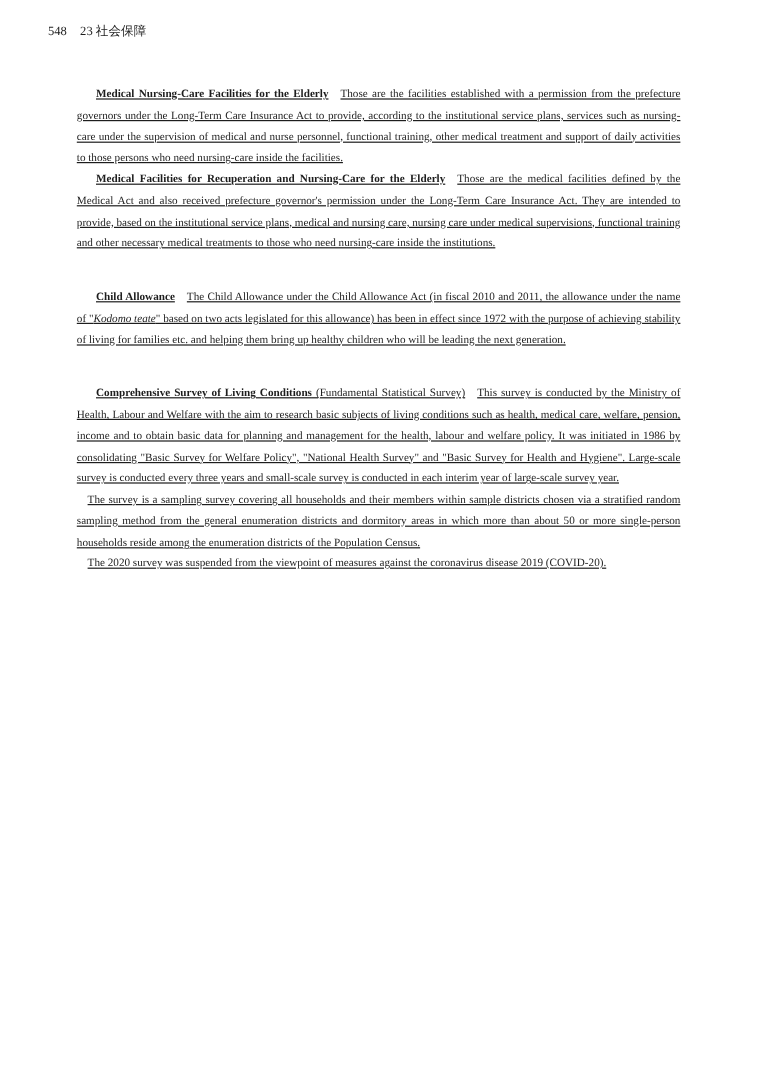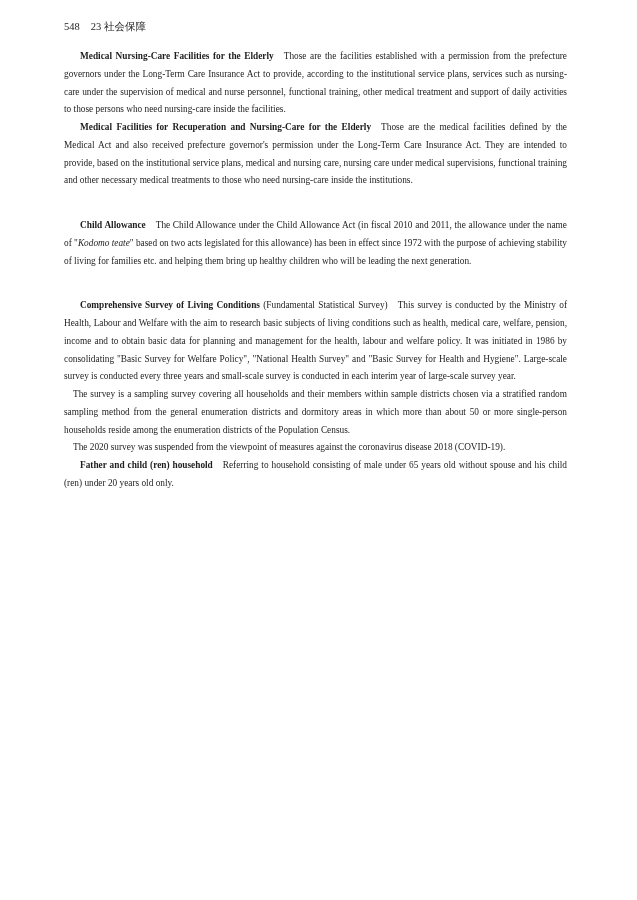--- a/index.html
+++ b/index.html
@@ -15,33 +15,33 @@
     color: #1d1d1d;
     overflow: hidden;
   }
   .page-header {
     position: absolute;
     left: 40px;
     top: 20px;
     font-size: 10.5px;
     line-height: 13px;
     white-space: nowrap;
-    margin-left: 24px;
   }
   .page-header .chapter {
     margin-left: 11px;
   }
   .content {
     position: absolute;
     left: 64px;
-    top: 48px;
+    top: 71px;
     width: 503px;
     font-size: 9.3px;
     line-height: 17.75px;
     text-align: justify;
+    text-decoration: underline;
   }
   .content section + section {
     margin-top: 27px;
   }
   .content p {
     margin: 0;
     padding: 0;
   }
   p.entry {
     text-indent: 16px;
@@ -75,17 +75,16 @@
     <p class="entry"><span class="term">Medical Facilities for Recuperation and Nursing-Care for the Elderly</span><span class="def">Those are the medical facilities defined by the Medical Act and also received prefecture governor's permission under the Long-Term Care Insurance Act. They are intended to provide, based on the institutional service plans, medical and nursing care, nursing care under medical supervisions, functional training and other necessary medical treatments to those who need nursing-care inside the institutions.</span></p>
   </section>
 
   <section>
     <p class="entry"><span class="term">Child Allowance</span><span class="def"><span>The Child Allowance under the Child Allowance Act (in fiscal 2010 and 2011, the allowance under the name of "</span><span class="italic-run">Kodomo teate</span><span>" based on two acts legislated for this allowance) has been in effect since 1972 with the purpose of achieving stability of living for families etc. and helping them bring up healthy children who will be leading the next generation.</span></span></p>
   </section>
 
   <section>
     <p class="entry"><span class="term tight">Comprehensive Survey of Living Conditions</span><span class="term-suffix"> (Fundamental Statistical Survey)</span><span class="def">This survey is conducted by the Ministry of Health, Labour and Welfare with the aim to research basic subjects of living conditions such as health, medical care, welfare, pension, income and to obtain basic data for planning and management for the health, labour and welfare policy. It was initiated in 1986 by consolidating "Basic Survey for Welfare Policy", "National Health Survey" and "Basic Survey for Health and Hygiene". Large-scale survey is conducted every three years and small-scale survey is conducted in each interim year of large-scale survey year.</span></p>
     <p class="para">The survey is a sampling survey covering all households and their members within sample districts chosen via a stratified random sampling method from the general enumeration districts and dormitory areas in which more than about 50 or more single-person households reside among the enumeration districts of the Population Census.</p>
-    <p class="para">The 2020 survey was suspended from the viewpoint of measures against the coronavirus disease 2018 (COVID-19).</p>
-    <p class="entry"><span class="term">Father and child (ren) household</span><span class="def">Referring to household consisting of male under 65 years old without spouse and his child (ren) under 20 years old only.</span></p>
+    <p class="para">The 2020 survey was suspended from the viewpoint of measures against the coronavirus disease 2019 (COVID-20).</p>
   </section>
 
 </main>
 
 </body></html>

